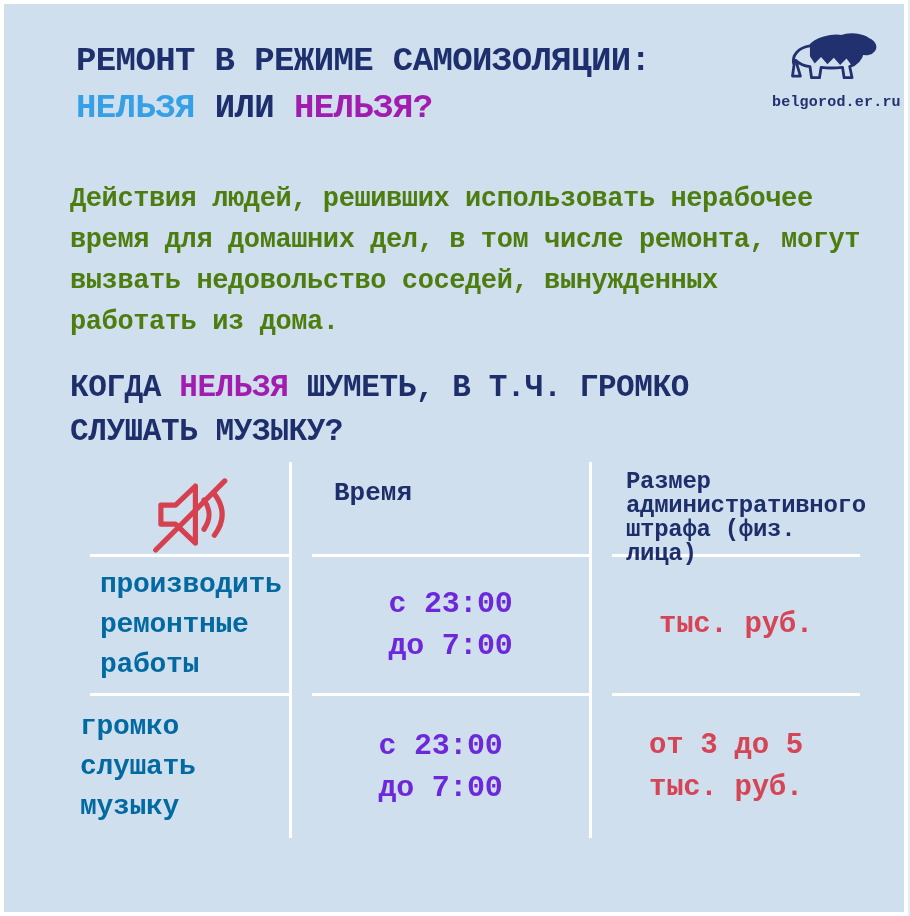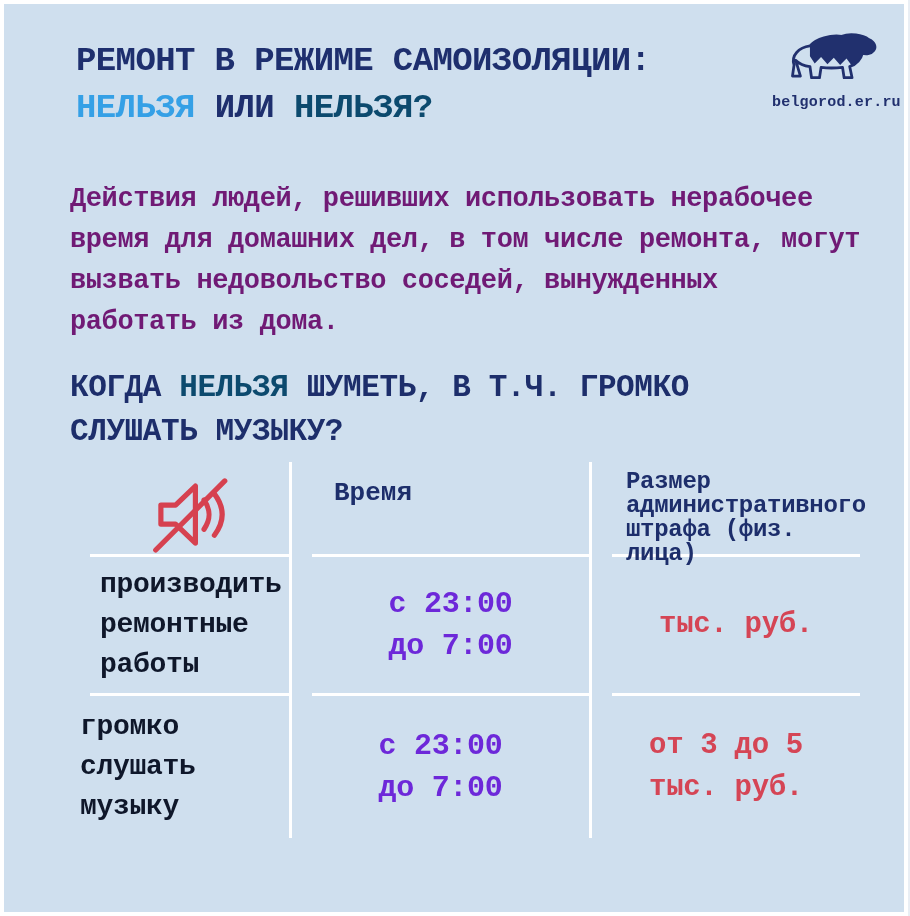--- a/index.html
+++ b/index.html
@@ -19,21 +19,21 @@
     position: absolute;
     left: 72px; top: 34px;
     font-size: 34px;
     font-weight: bold;
     letter-spacing: -0.6px;
     line-height: 47px;
     color: #1e2f6e;
     white-space: nowrap;
   }
   .t-blue { color: #35a0e6; }
-  .t-red  { color: #0c4a6e; }
+  .t-red  { color: #a21caf; }
   
   .logo {
     position: absolute;
     right: 10px; top: 26px;
     width: 122px;
     text-align: center;
   }
   .logo svg { display:block; margin: 0 auto; }
   .logo-site {
     margin-top: 2px;
@@ -43,21 +43,21 @@
     letter-spacing: 0.2px;
   }
   
   .intro {
     position: absolute;
     left: 66px; top: 175px;
     font-size: 27px;
     font-weight: bold;
     letter-spacing: -0.4px;
     line-height: 41px;
-    color: #701a75;
+    color: #4d7c0f;
   }
   .intro span { display: block; }
   
   .question {
     position: absolute;
     left: 66px; top: 362px;
     font-size: 31px;
     font-weight: bold;
     letter-spacing: -0.4px;
     line-height: 44px;
@@ -93,21 +93,21 @@
     letter-spacing: -0.3px;
     color: #1d2e6b;
   }
   .activity-cell {
     align-items: center;
     padding: 0 18px 0 10px;
     font-size: 28px;
     font-weight: bold;
     line-height: 40px;
     letter-spacing: -0.3px;
-    color: #0f172a;
+    color: #0369a1;
   }
   .center-cell { align-items: center; justify-content: center; }
   .stack { text-align: left; }
   .stack span { display: block; }
   .time-text {
     font-size: 30px;
     font-weight: bold;
     line-height: 42px;
     color: #6d28d9;
     letter-spacing: -0.3px;

